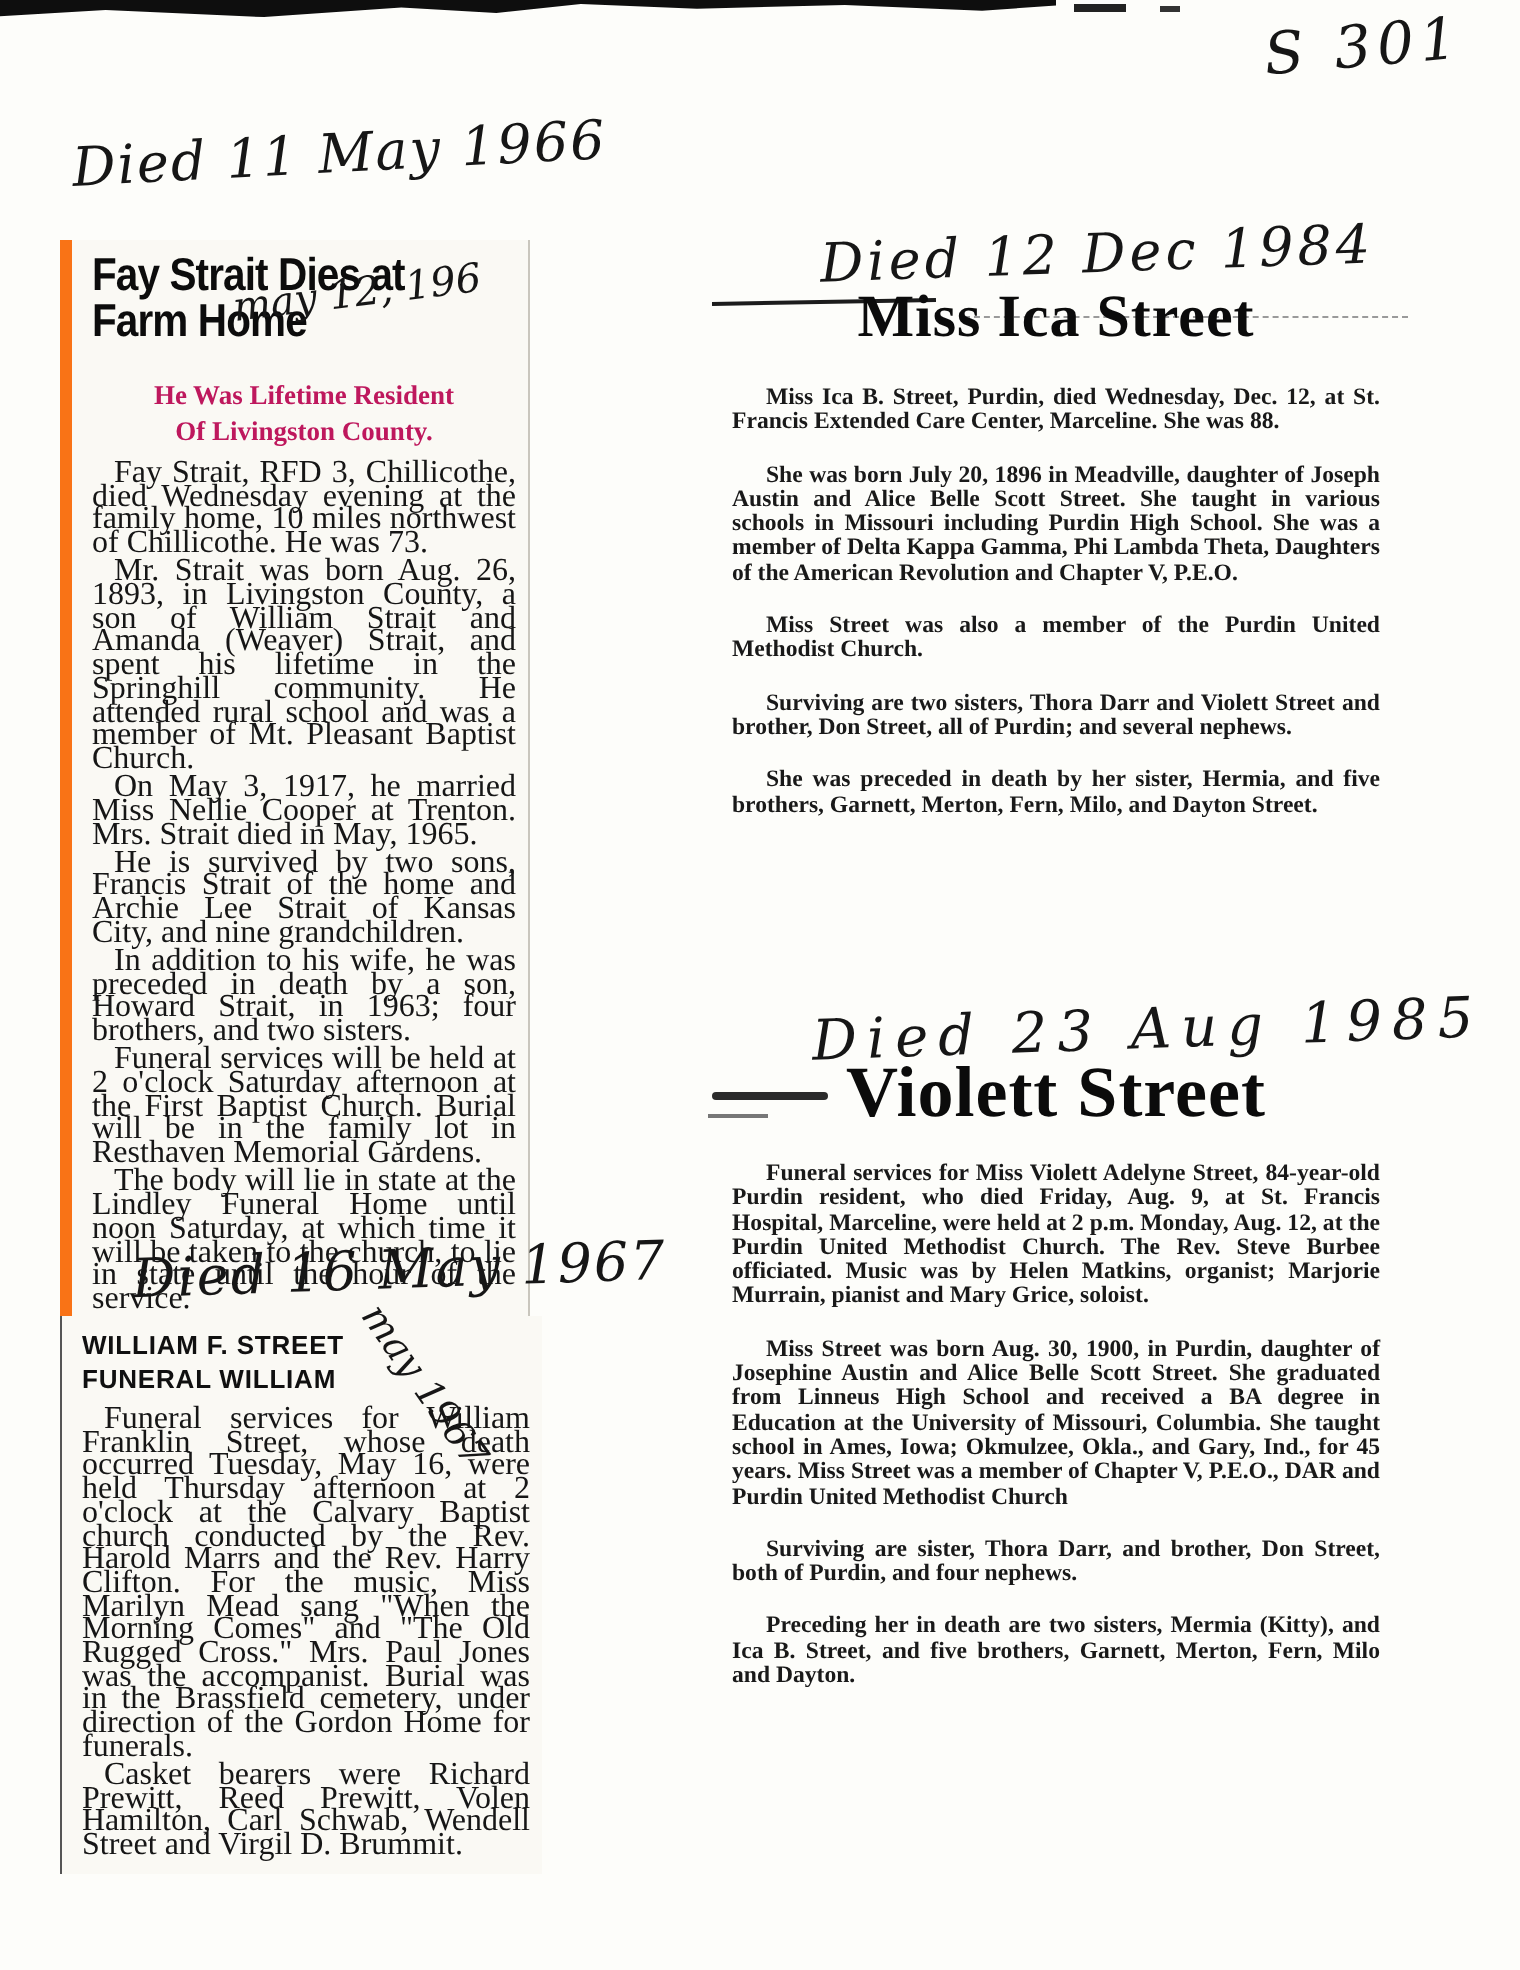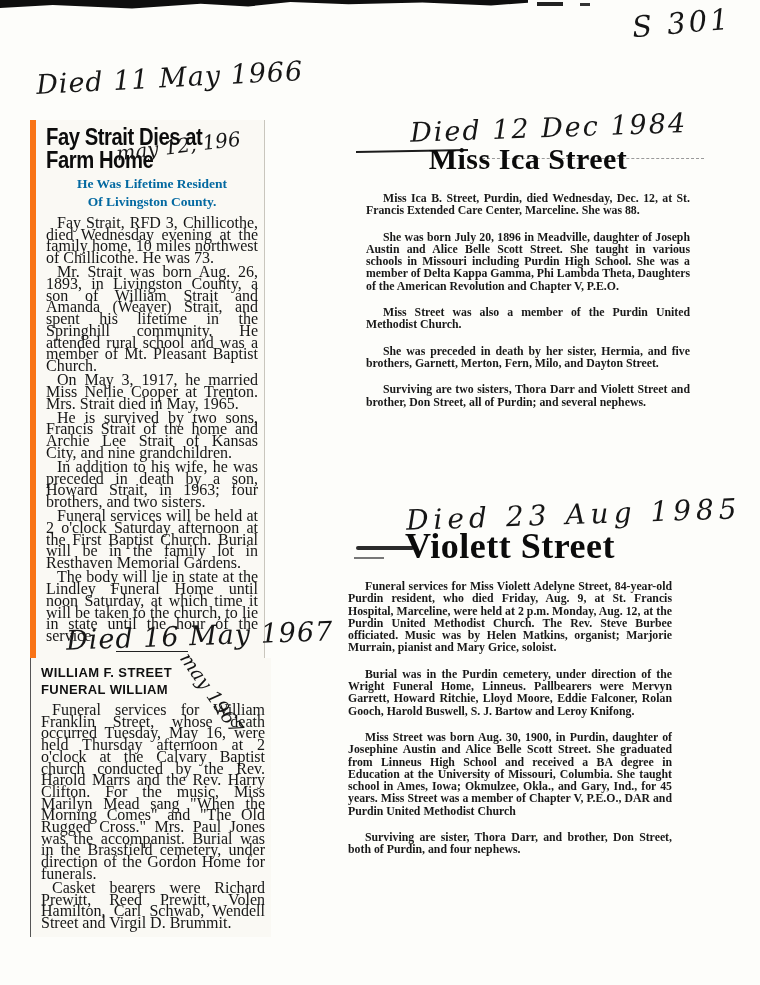--- a/index.html
+++ b/index.html
@@ -34,27 +34,27 @@
   .line-c{position:absolute;left:356px;top:546px;width:58px;height:4px;background:#2b2b2b;border-radius:2px;}
   .line-d{position:absolute;left:354px;top:557px;width:30px;height:2px;background:#777;}
 
   
   .clip{position:absolute;background:#faf9f4;color:#141414;}
   #clip-fay{left:30px;top:120px;width:212px;padding:6px 6px 8px 10px;
     border-left:6px solid #f97316;border-right:1px solid #c9c6bd;}
   #clip-william{left:30px;top:658px;width:224px;padding:6px 6px 8px 10px;
     border-left:1.5px solid #555;}
   #clip-ica{left:352px;top:140px;width:352px;background:transparent;}
-  #clip-violett{left:334px;top:526px;width:352px;background:transparent;}
+  #clip-violett{left:352px;top:526px;width:352px;background:transparent;}
 
   .head-cond{font-family:"Liberation Sans", sans-serif;font-weight:700;
     font-size:23px;line-height:23px;letter-spacing:-0.5px;color:#0c0c0c;
     transform:scaleX(0.88);transform-origin:left;}
   .fay-sub{font-weight:700;font-size:13.5px;line-height:18px;text-align:center;
-    margin:3px 0 6px;color:#0369a1;}
+    margin:17px 0 6px;color:#be185d;}
   .wm-head{font-family:"Liberation Sans", sans-serif;font-weight:700;
     font-size:13px;line-height:17px;letter-spacing:0.4px;color:#101010;margin-bottom:6px;}
 
   .news-small p{font-size:16px;line-height:11.7px;margin:0;text-indent:11px;
     text-align:justify;color:#161616;}
   .news-small p + p{margin-top:2.5px;}
 
   .big-head{font-weight:700;font-size:30px;line-height:38px;text-align:center;
     letter-spacing:0.5px;color:#0b0b0b;margin-bottom:4px;}
   #clip-violett .big-head{font-size:36px;line-height:40px;margin-bottom:2px;}
@@ -112,29 +112,29 @@
 
   <div class="hw" id="hw-ica">Died 12 Dec 1984</div>
   <div class="line-a"></div>
   <div class="line-b"></div>
 
   <section class="clip news-big" id="clip-ica">
     <div class="big-head">Miss Ica Street</div>
     <p>Miss Ica B. Street, Purdin, died Wednesday, Dec. 12, at St. Francis Extended Care Center, Marceline. She was 88.</p>
     <p>She was born July 20, 1896 in Meadville, daughter of Joseph Austin and Alice Belle Scott Street. She taught in various schools in Missouri including Purdin High School. She was a member of Delta Kappa Gamma, Phi Lambda Theta, Daughters of the American Revolution and Chapter V, P.E.O.</p>
     <p>Miss Street was also a member of the Purdin United Methodist Church.</p>
+    <p>Surviving are two sisters, Thora Darr and Violett Street and brother, Don Street, all of Purdin; and several nephews.</p>
     <p>She was preceded in death by her sister, Hermia, and five brothers, Garnett, Merton, Fern, Milo, and Dayton Street.</p>
-    <p>Surviving are two sisters, Thora Darr and Violett Street and brother, Don Street, all of Purdin; and several nephews.</p>
   </section>
 
   <div class="hw" id="hw-violett">Died 23 Aug 1985</div>
   <div class="line-c"></div>
   <div class="line-d"></div>
 
   <section class="clip news-big" id="clip-violett">
     <div class="big-head">Violett Street</div>
     <p>Funeral services for Miss Violett Adelyne Street, 84-year-old Purdin resident, who died Friday, Aug. 9, at St. Francis Hospital, Marceline, were held at 2 p.m. Monday, Aug. 12, at the Purdin United Methodist Church. The Rev. Steve Burbee officiated. Music was by Helen Matkins, organist; Marjorie Murrain, pianist and Mary Grice, soloist.</p>
-    <p>Burial was in the Purdin cemetery, under direction of the Wright Funeral Home, Linneus. Pallbearers were Mervyn Garrett, Howard Ritchie, Lloyd Moore, Eddie Falconer, Rolan Gooch, Harold Buswell, S. J. Bartow and Leroy Knifong.</p>
     <p>Miss Street was born Aug. 30, 1900, in Purdin, daughter of Josephine Austin and Alice Belle Scott Street. She graduated from Linneus High School and received a BA degree in Education at the University of Missouri, Columbia. She taught school in Ames, Iowa; Okmulzee, Okla., and Gary, Ind., for 45 years. Miss Street was a member of Chapter V, P.E.O., DAR and Purdin United Methodist Church</p>
     <p>Surviving are sister, Thora Darr, and brother, Don Street, both of Purdin, and four nephews.</p>
+    <p>Preceding her in death are two sisters, Mermia (Kitty), and Ica B. Street, and five brothers, Garnett, Merton, Fern, Milo and Dayton.</p>
   </section>
 
 </div>
 
 </body></html>

